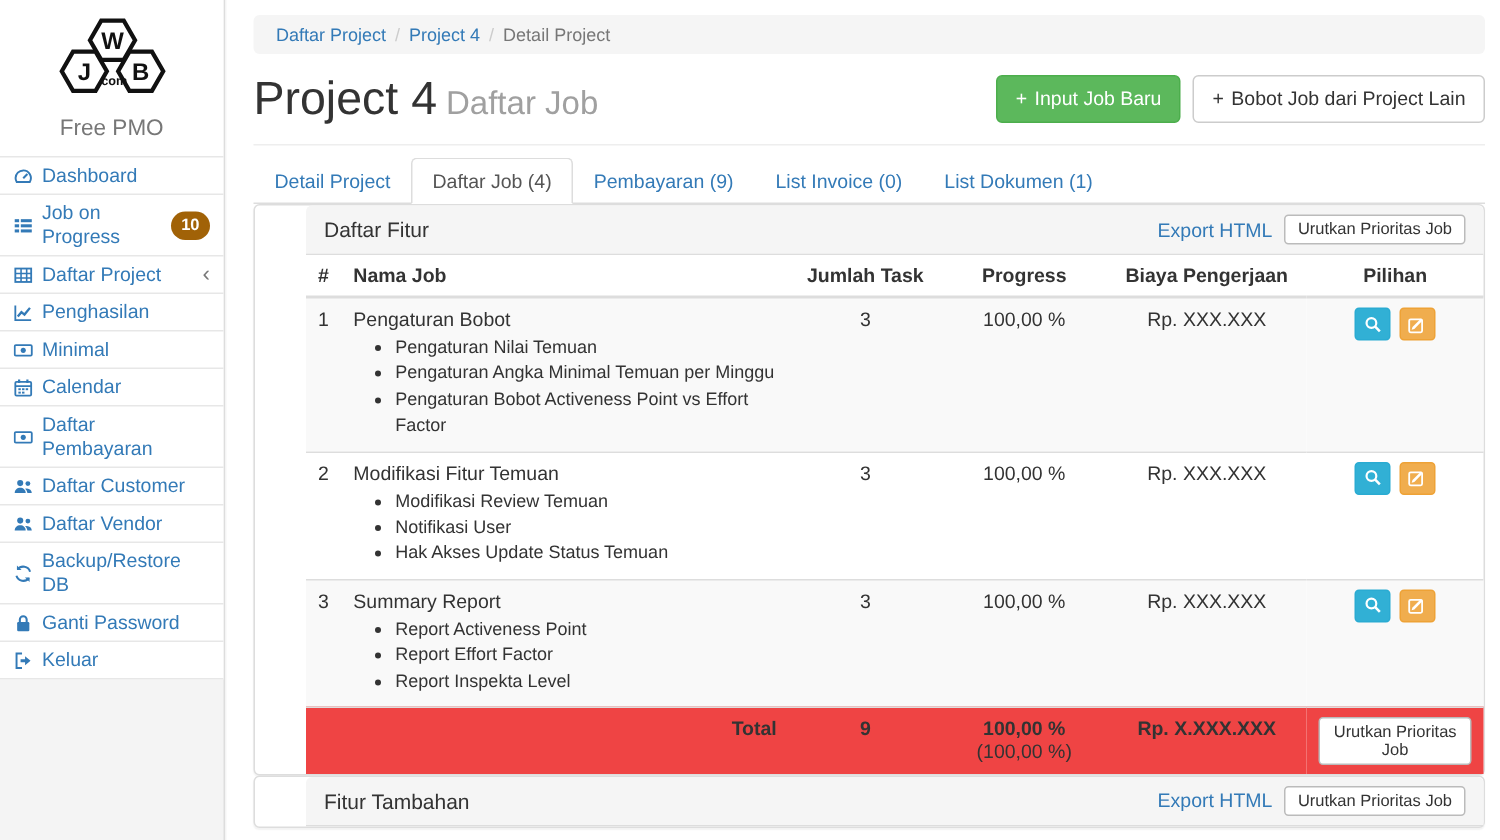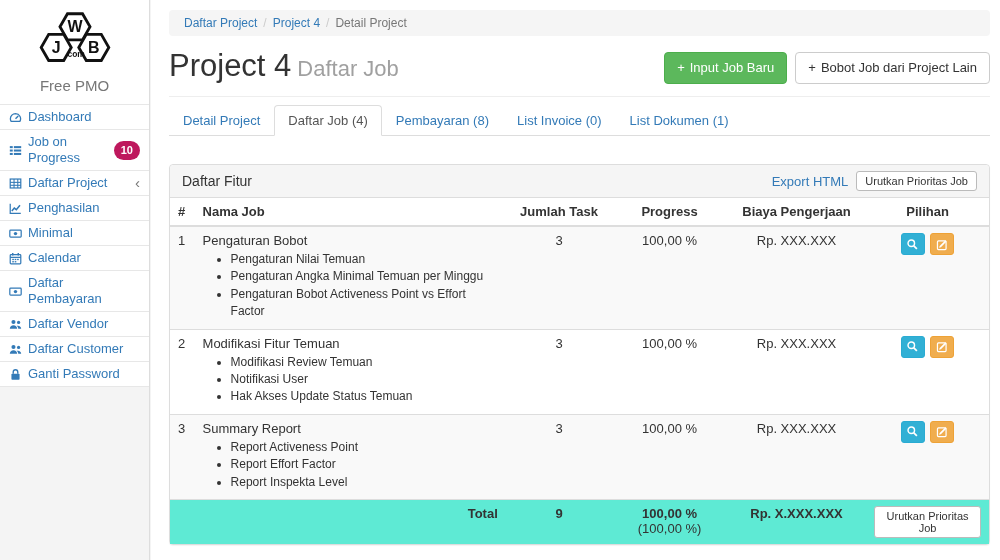--- a/index.html
+++ b/index.html
@@ -7,60 +7,60 @@
   body { font-family:"Liberation Sans", sans-serif; font-size:13px; color:#333; background:#f4f4f4; }
 
   
   .sidebar { position:absolute; left:0; top:0; width:150px; height:560px; background:#f4f4f4; border-right:1px solid #ddd; }
   .logo-block { background:#fff; text-align:center; padding:8px 0 10px; }
   .brand-sub { color:#777; font-size:15px; margin-top:4px; }
   .side-menu { list-style:none; background:#fff; border-top:1px solid #e7e7e7; }
   .side-menu li { border-bottom:1px solid #e7e7e7; }
   .side-menu a { display:flex; align-items:center; gap:6px; padding:4px 9px; color:#337ab7; text-decoration:none; font-size:13px; line-height:16px; }
   .side-menu .icn { flex:0 0 13px; width:13px; height:13px; color:#337ab7; }
-  .badge { margin-left:auto; background:#be185d; color:#fff; border-radius:10px; font-size:11px; font-weight:bold; padding:1px 7px 2px; }
+  .badge { margin-left:auto; background:#a16207; color:#fff; border-radius:10px; font-size:11px; font-weight:bold; padding:1px 7px 2px; }
   .chev { margin-left:auto; color:#777; font-size:15px; line-height:12px; }
 
   
   .main { position:absolute; left:151px; top:0; width:849px; height:560px; background:#fff; padding:10px 10px 0 18px; }
 
   .breadcrumb { background:#f5f5f5; border-radius:4px; padding:6px 15px; font-size:12px; color:#ccc; }
   .breadcrumb a { color:#337ab7; text-decoration:none; }
   .breadcrumb .sep { margin:0 6px; color:#ccc; }
   .breadcrumb .active { color:#777; }
 
-  .page-header { display:flex; align-items:flex-end; justify-content:space-between; margin-top:12px; border-bottom:1px solid #eee; padding-bottom:12px; }
+  .page-header { display:flex; align-items:center; justify-content:space-between; margin-top:12px; border-bottom:1px solid #eee; padding-bottom:12px; }
   .page-header h1 { font-size:31px; font-weight:normal; color:#333; letter-spacing:0; }
   .page-header h1 .sub { font-size:22px; color:#a0a0a0; margin-left:6px; }
   .hdr-btns { display:flex; gap:8px; }
   .btn { display:inline-flex; align-items:center; gap:5px; font-family:inherit; font-size:13px; padding:6px 12px; border-radius:4px; cursor:pointer; line-height:1.42; }
   .btn-success { background:#5cb85c; border:1px solid #4cae4c; color:#fff; }
   .btn-default { background:#fff; border:1px solid #ccc; color:#333; }
 
   .tabs { display:flex; list-style:none; border-bottom:1px solid #ddd; margin-top:8px; }
   .tabs li a { display:block; padding:7px 13px; font-size:13px; text-decoration:none; color:#337ab7; border:1px solid transparent; border-radius:4px 4px 0 0; margin-bottom:-1px; }
   .tabs li.active a { background:#fff; color:#555; border-color:#ddd #ddd #fff; cursor:default; }
 
   
-  .panel { border:1px solid #ddd; border-radius:4px; margin-top:28px; background:#fff; box-shadow:0 1px 1px rgba(0,0,0,.05); }
+  .panel { border:1px solid #ddd; border-radius:4px; margin-top:0; background:#fff; box-shadow:0 1px 1px rgba(0,0,0,.05);padding-left:34px; }
   .panel-heading { background:#f5f5f5; border-bottom:1px solid #ddd; border-radius:4px 4px 0 0; padding:6px 12px; display:flex; align-items:center; }
   .panel-title { font-size:14px; color:#333; }
   .heading-right { margin-left:auto; display:flex; align-items:center; gap:8px; }
   .link { color:#337ab7; text-decoration:none; font-size:13px; }
   .btn-xs { font-size:11px; padding:3px 8px; border-radius:3px; background:#fff; border:1px solid #bbb; color:#333; cursor:pointer; font-family:inherit; }
 
   table { width:100%; border-collapse:collapse; }
   th { font-size:13px; text-align:left; padding:6px 8px; border-bottom:2px solid #ddd; color:#333; }
   td { font-size:13px; padding:6px 8px; vertical-align:top; }
   tbody tr { border-top:1px solid #ddd; }
   tbody tr:nth-child(odd) { background:#f9f9f9; }
   .c-center, th.c-center { text-align:center; }
   .subs { list-style:disc; margin:3px 0 2px 16px; padding-left:12px; font-size:12px; color:#333; }
   .subs li { line-height:1.45; }
-  tfoot tr { border-top:1px solid #ddd; background:#5eead4; }
+  tfoot tr { border-top:1px solid #ddd; background:#ef4444; }
   tfoot td { font-weight:bold; padding:6px 8px; }
   .t-right { text-align:right; }
   .norm { font-weight:normal; }
 
   
   .tbl1 .co1{width:3%} .tbl1 .co2{width:38%} .tbl1 .co3{width:13%} .tbl1 .co4{width:14%} .tbl1 .co5{width:17%} .tbl1 .co6{width:15%}
 
   .act-btn { display:inline-flex; align-items:center; justify-content:center; width:24px; height:22px; border-radius:3px; cursor:pointer; margin:0 1px; vertical-align:middle; }
   .act-view { background:#31b0d5; border:1px solid #2aabd2; }
   .act-edit { background:#f0ad4e; border:1px solid #eea236; }
@@ -171,43 +171,63 @@
     <li>
         <a href="#">
       <svg class="icn" viewBox="0 0 16 16">
             <g fill="currentColor">
               <circle cx="5.5" cy="5" r="2.5"></circle>
               <path d="M1 13.2c0-2.6 2-4.3 4.5-4.3s4.5 1.7 4.5 4.3z"></path>
               <circle cx="11.8" cy="5.4" r="2"></circle>
               <path d="M11 9.4c2.3.1 4 1.6 4 3.8h-3.6c-.2-1.5-.9-2.8-2-3.6z"></path>
             </g>
           </svg>
-      <span>Daftar Vendor</span>
+      <span>Daftar Customer</span>
         </a>
       </li>
     <li>
         <a href="#">
       <svg class="icn" viewBox="0 0 16 16">
             <g fill="currentColor">
               <circle cx="5.5" cy="5" r="2.5"></circle>
               <path d="M1 13.2c0-2.6 2-4.3 4.5-4.3s4.5 1.7 4.5 4.3z"></path>
               <circle cx="11.8" cy="5.4" r="2"></circle>
               <path d="M11 9.4c2.3.1 4 1.6 4 3.8h-3.6c-.2-1.5-.9-2.8-2-3.6z"></path>
             </g>
           </svg>
-      <span>Daftar Customer</span>
+      <span>Daftar Vendor</span>
+        </a>
+      </li>
+    <li>
+        <a href="#">
+      <svg class="icn" viewBox="0 0 16 16">
+            <path d="M13.6 6.3A5.8 5.8 0 0 0 3.4 4.5" fill="none" stroke="currentColor" stroke-width="1.7"></path>
+            <path d="M2.8 1.2v3.8h3.8z" fill="currentColor"></path>
+            <path d="M2.4 9.7a5.8 5.8 0 0 0 10.2 1.8" fill="none" stroke="currentColor" stroke-width="1.7"></path>
+            <path d="M13.2 14.8V11H9.4z" fill="currentColor"></path>
+          </svg>
+      <span>Backup/Restore DB</span>
         </a>
       </li>
     <li>
         <a href="#">
       <svg class="icn" viewBox="0 0 16 16">
             <rect x="3" y="7" width="10" height="7.6" rx="1" fill="currentColor"></rect>
             <path d="M5.2 7V5a2.8 2.8 0 0 1 5.6 0v2" fill="none" stroke="currentColor" stroke-width="1.7"></path>
           </svg>
       <span>Ganti Password</span>
+        </a>
+      </li>
+    <li>
+        <a href="#">
+      <svg class="icn" viewBox="0 0 16 16">
+            <path d="M7 2H2.5v12H7" fill="none" stroke="currentColor" stroke-width="1.6"></path>
+            <path d="M9.5 4.3L14 8l-4.5 3.7V9.2H5.8V6.8h3.7z" fill="currentColor"></path>
+          </svg>
+      <span>Keluar</span>
         </a>
       </li>
   </ul>
 </div>
 
 <div class="main">
 
   <div class="breadcrumb">
     <a href="#">Daftar Project</a><span class="sep">/</span><a href="#">Project 4</a><span class="sep">/</span><span class="active">Detail Project</span>
   </div>
@@ -227,21 +247,21 @@
   </div>
 
   <ul class="tabs">
     <li>
         <a href="#">Detail Project</a>
       </li>
     <li class="active">
         <a href="#">Daftar Job (4)</a>
       </li>
     <li>
-        <a href="#">Pembayaran (8)</a>
+        <a href="#">Pembayaran (9)</a>
       </li>
     <li>
         <a href="#">List Invoice (0)</a>
       </li>
     <li>
         <a href="#">List Dokumen (1)</a>
       </li>
   </ul>
 
   <div class="panel">

